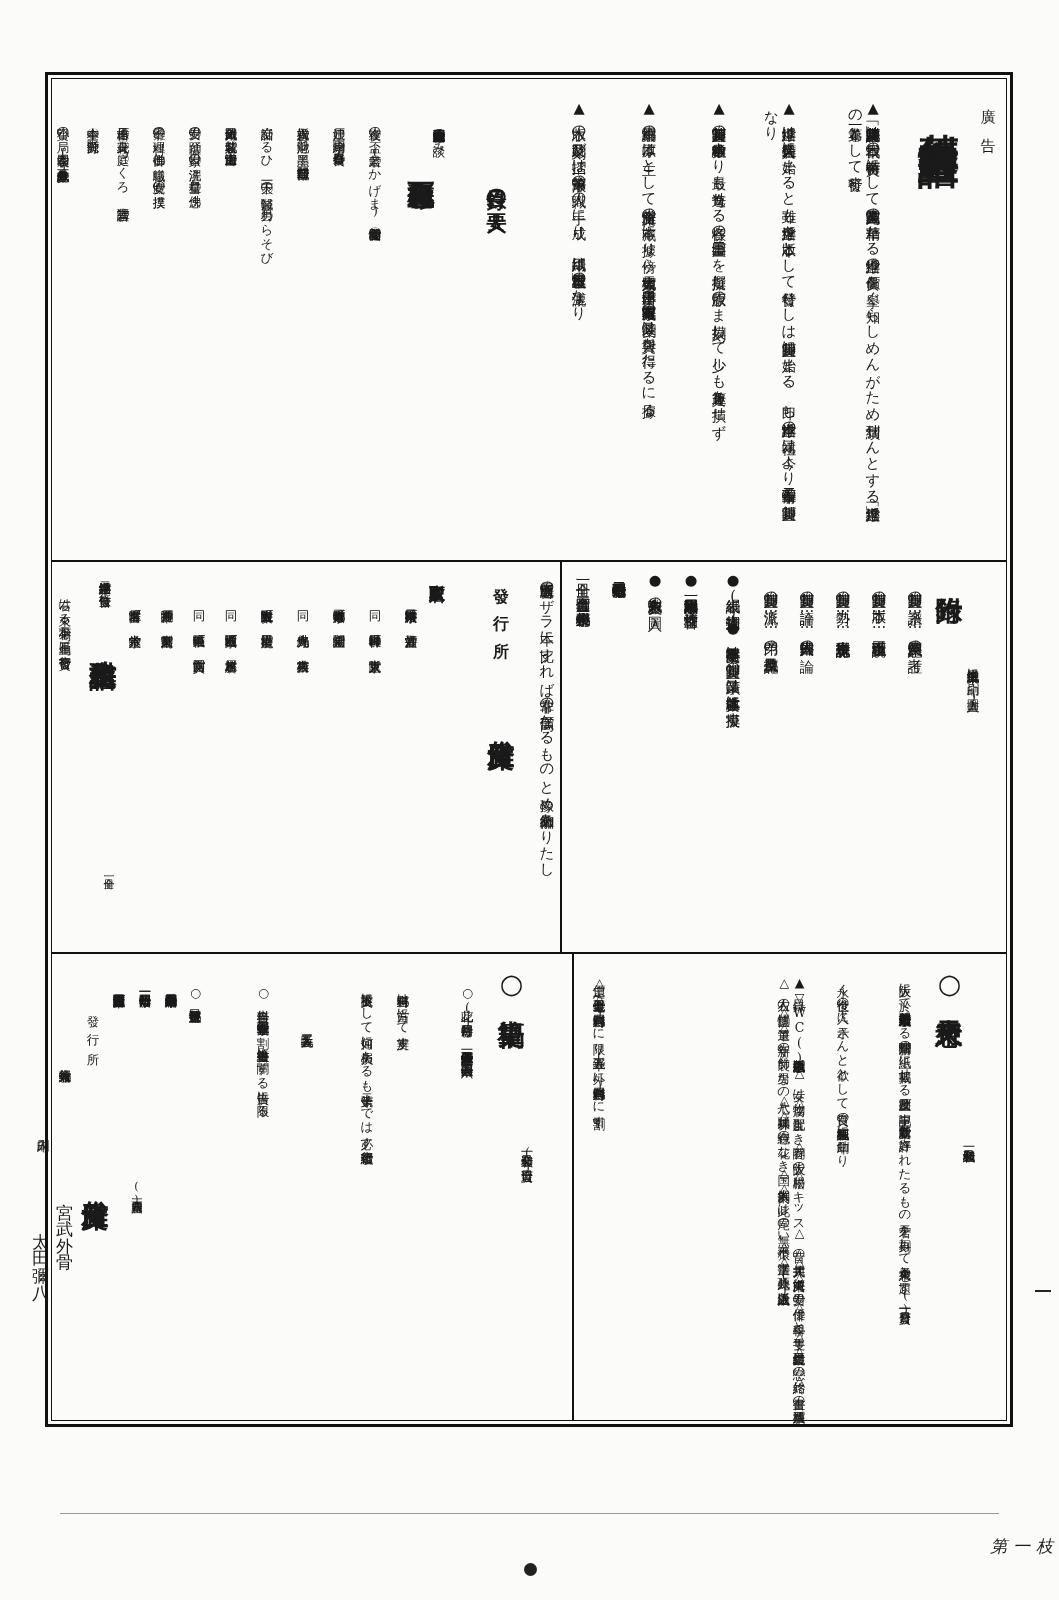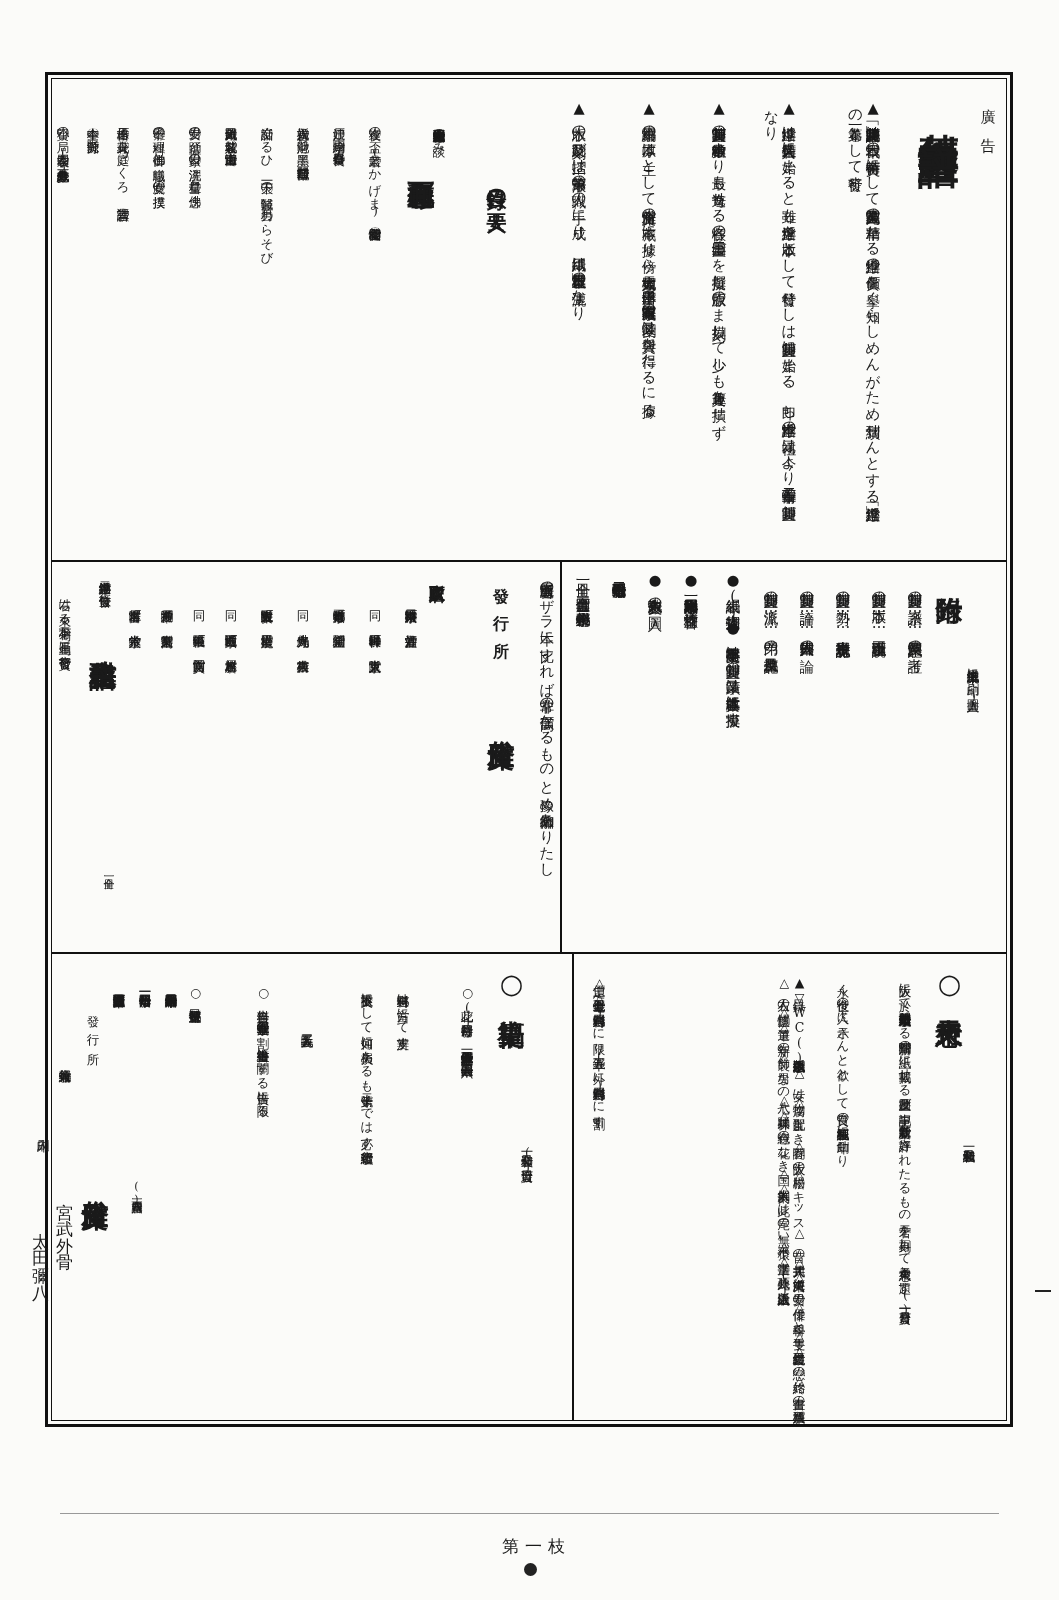--- a/index.html
+++ b/index.html
@@ -120,24 +120,25 @@
     text-orientation: upright;
     font-family: "DejaVu Serif", serif;
     font-weight: bold;
   }
 
   .footer {
     position: absolute;
     left: 14px;
     right: 0;
     bottom: 42px;
-    text-align: center;
+    text-align: right;
     font-family: "DejaVu Serif", serif;
     font-size: 17px;
     letter-spacing: 0.35em;
+    font-style: italic;
   }
   .footer-mark {
     position: absolute;
     left: 50%;
     bottom: 24px;
     width: 13px;
     height: 13px;
     margin-left: -6px;
     border-radius: 50%;
     background: #222;

